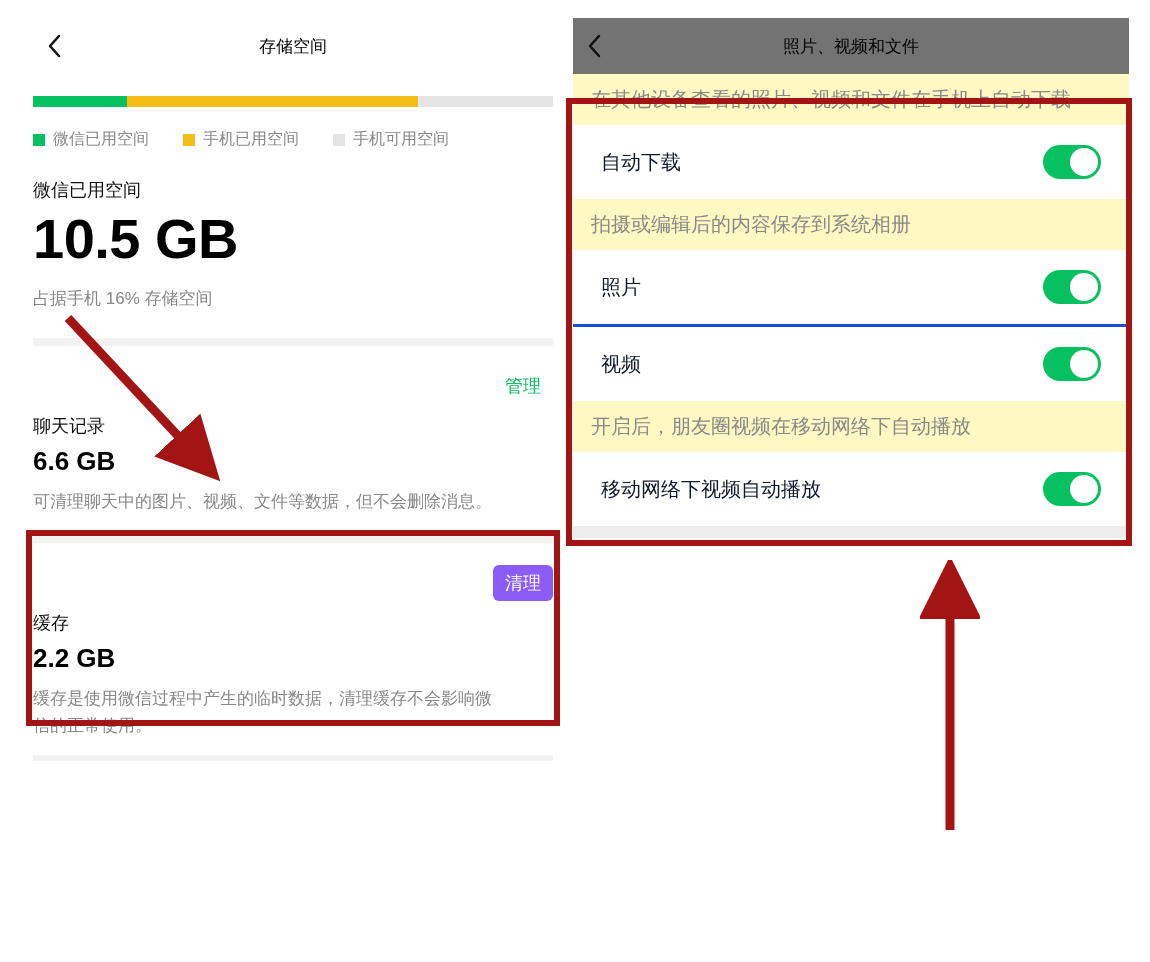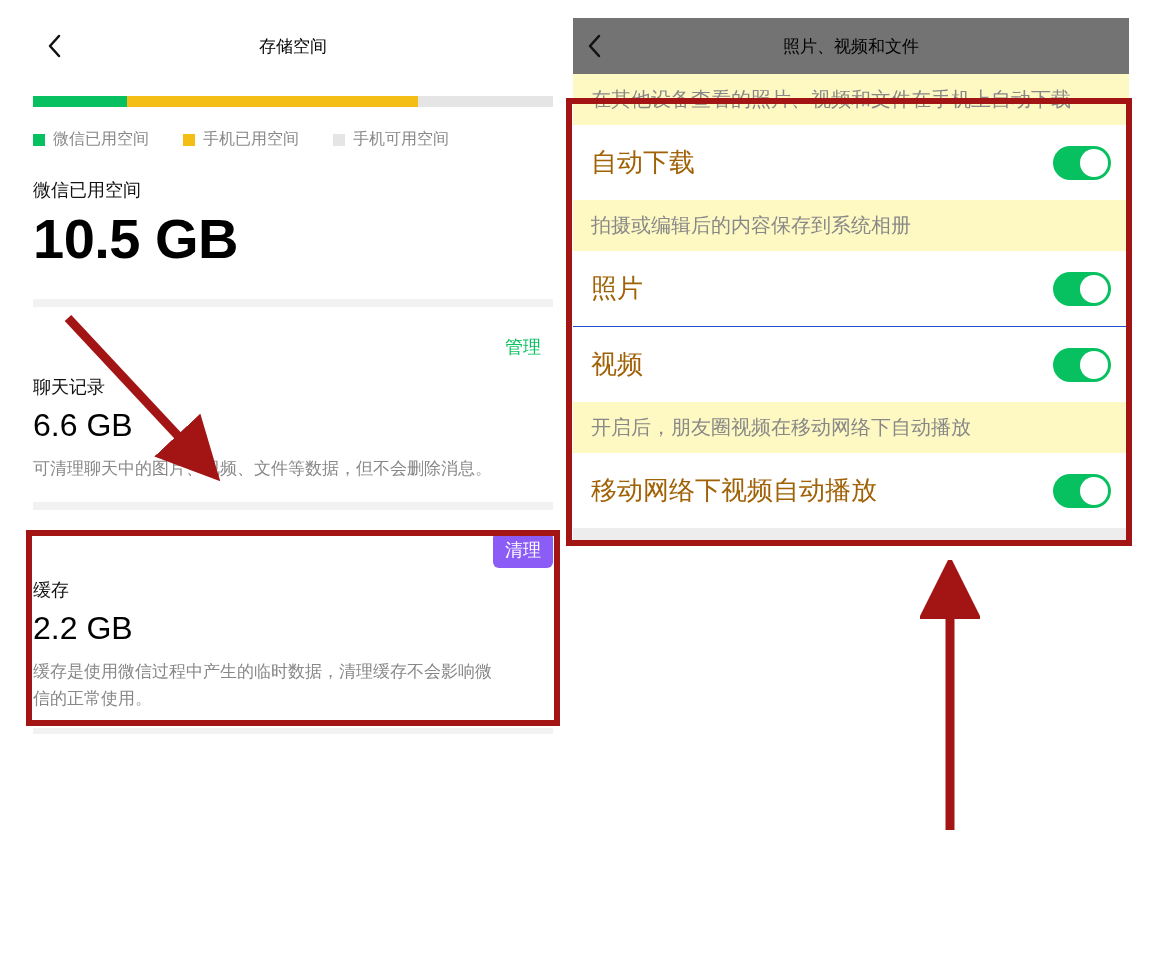--- a/index.html
+++ b/index.html
@@ -97,22 +97,22 @@
       height: 8px;
       background: #f2f2f2;
       margin: 28px -0px 0 -0px;
     }
     .row {
       padding-top: 20px;
       position: relative;
     }
     .row .sec-label { font-size: 18px; margin-top: 48px; }
     .row .sec-amt {
-      font-size: 32px;
-      font-weight: 400;
+      font-size: 26px;
+      font-weight: 700;
       margin-top: 8px;
       color:#000;
     }
     .row .sec-desc {
       font-size: 17px;
       color: #888;
       margin-top: 12px;
       line-height: 1.55;
       max-width: 460px;
     }
@@ -133,23 +133,23 @@
       background: #fef9c3;
       color: #888;
       font-size: 20px;
       padding: 12px 18px 12px 18px;
     }
     .item {
       background: #fff;
       display: flex;
       justify-content: space-between;
       align-items: center;
-      padding: 20px 18px;
-      font-size: 26px;
-      color: #a16207;
+      padding: 20px 28px;
+      font-size: 20px;
+      color: #0f172a;
     }
     .toggle {
       width: 58px;
       height: 34px;
       border-radius: 17px;
       background: #07c160;
       position: relative;
       cursor: pointer;
     }
     .toggle::after {
@@ -205,20 +205,21 @@
       <div class="legend-item">
         <span class="sw" style="background:#e5e5e5"></span>
         <span>手机可用空间</span>
       </div>
     </div>
   </div>
 
   <div class="sec sec-top">
     <div class="sec-label">微信已用空间</div>
     <div class="sec-big">10.5 GB</div>
+    <div class="sec-sub">占据手机 16% 存储空间</div>
   </div>
 
   <div class="hr"></div>
 
   <div class="row">
     <div class="sec-label">聊天记录</div>
     <div class="sec-amt">6.6 GB</div>
     <span class="action manage">管理</span>
     <div class="sec-desc">可清理聊天中的图片、视频、文件等数据，但不会删除消息。</div>
   </div>
@@ -248,21 +249,21 @@
   <div class="item">
     <span>自动下载</span>
     <span class="toggle"></span>
   </div>
 
   <div class="gray-note">拍摄或编辑后的内容保存到系统相册</div>
   <div class="item">
     <span>照片</span>
     <span class="toggle"></span>
   </div>
-  <div class="item" style="border-top:1px solid #1d4ed8">
+  <div class="item" style="border-top:3px solid #1d4ed8">
     <span>视频</span>
     <span class="toggle"></span>
   </div>
 
   <div class="gray-note">开启后，朋友圈视频在移动网络下自动播放</div>
   <div class="item">
     <span>移动网络下视频自动播放</span>
     <span class="toggle"></span>
   </div>
   <div class="tail"></div>

